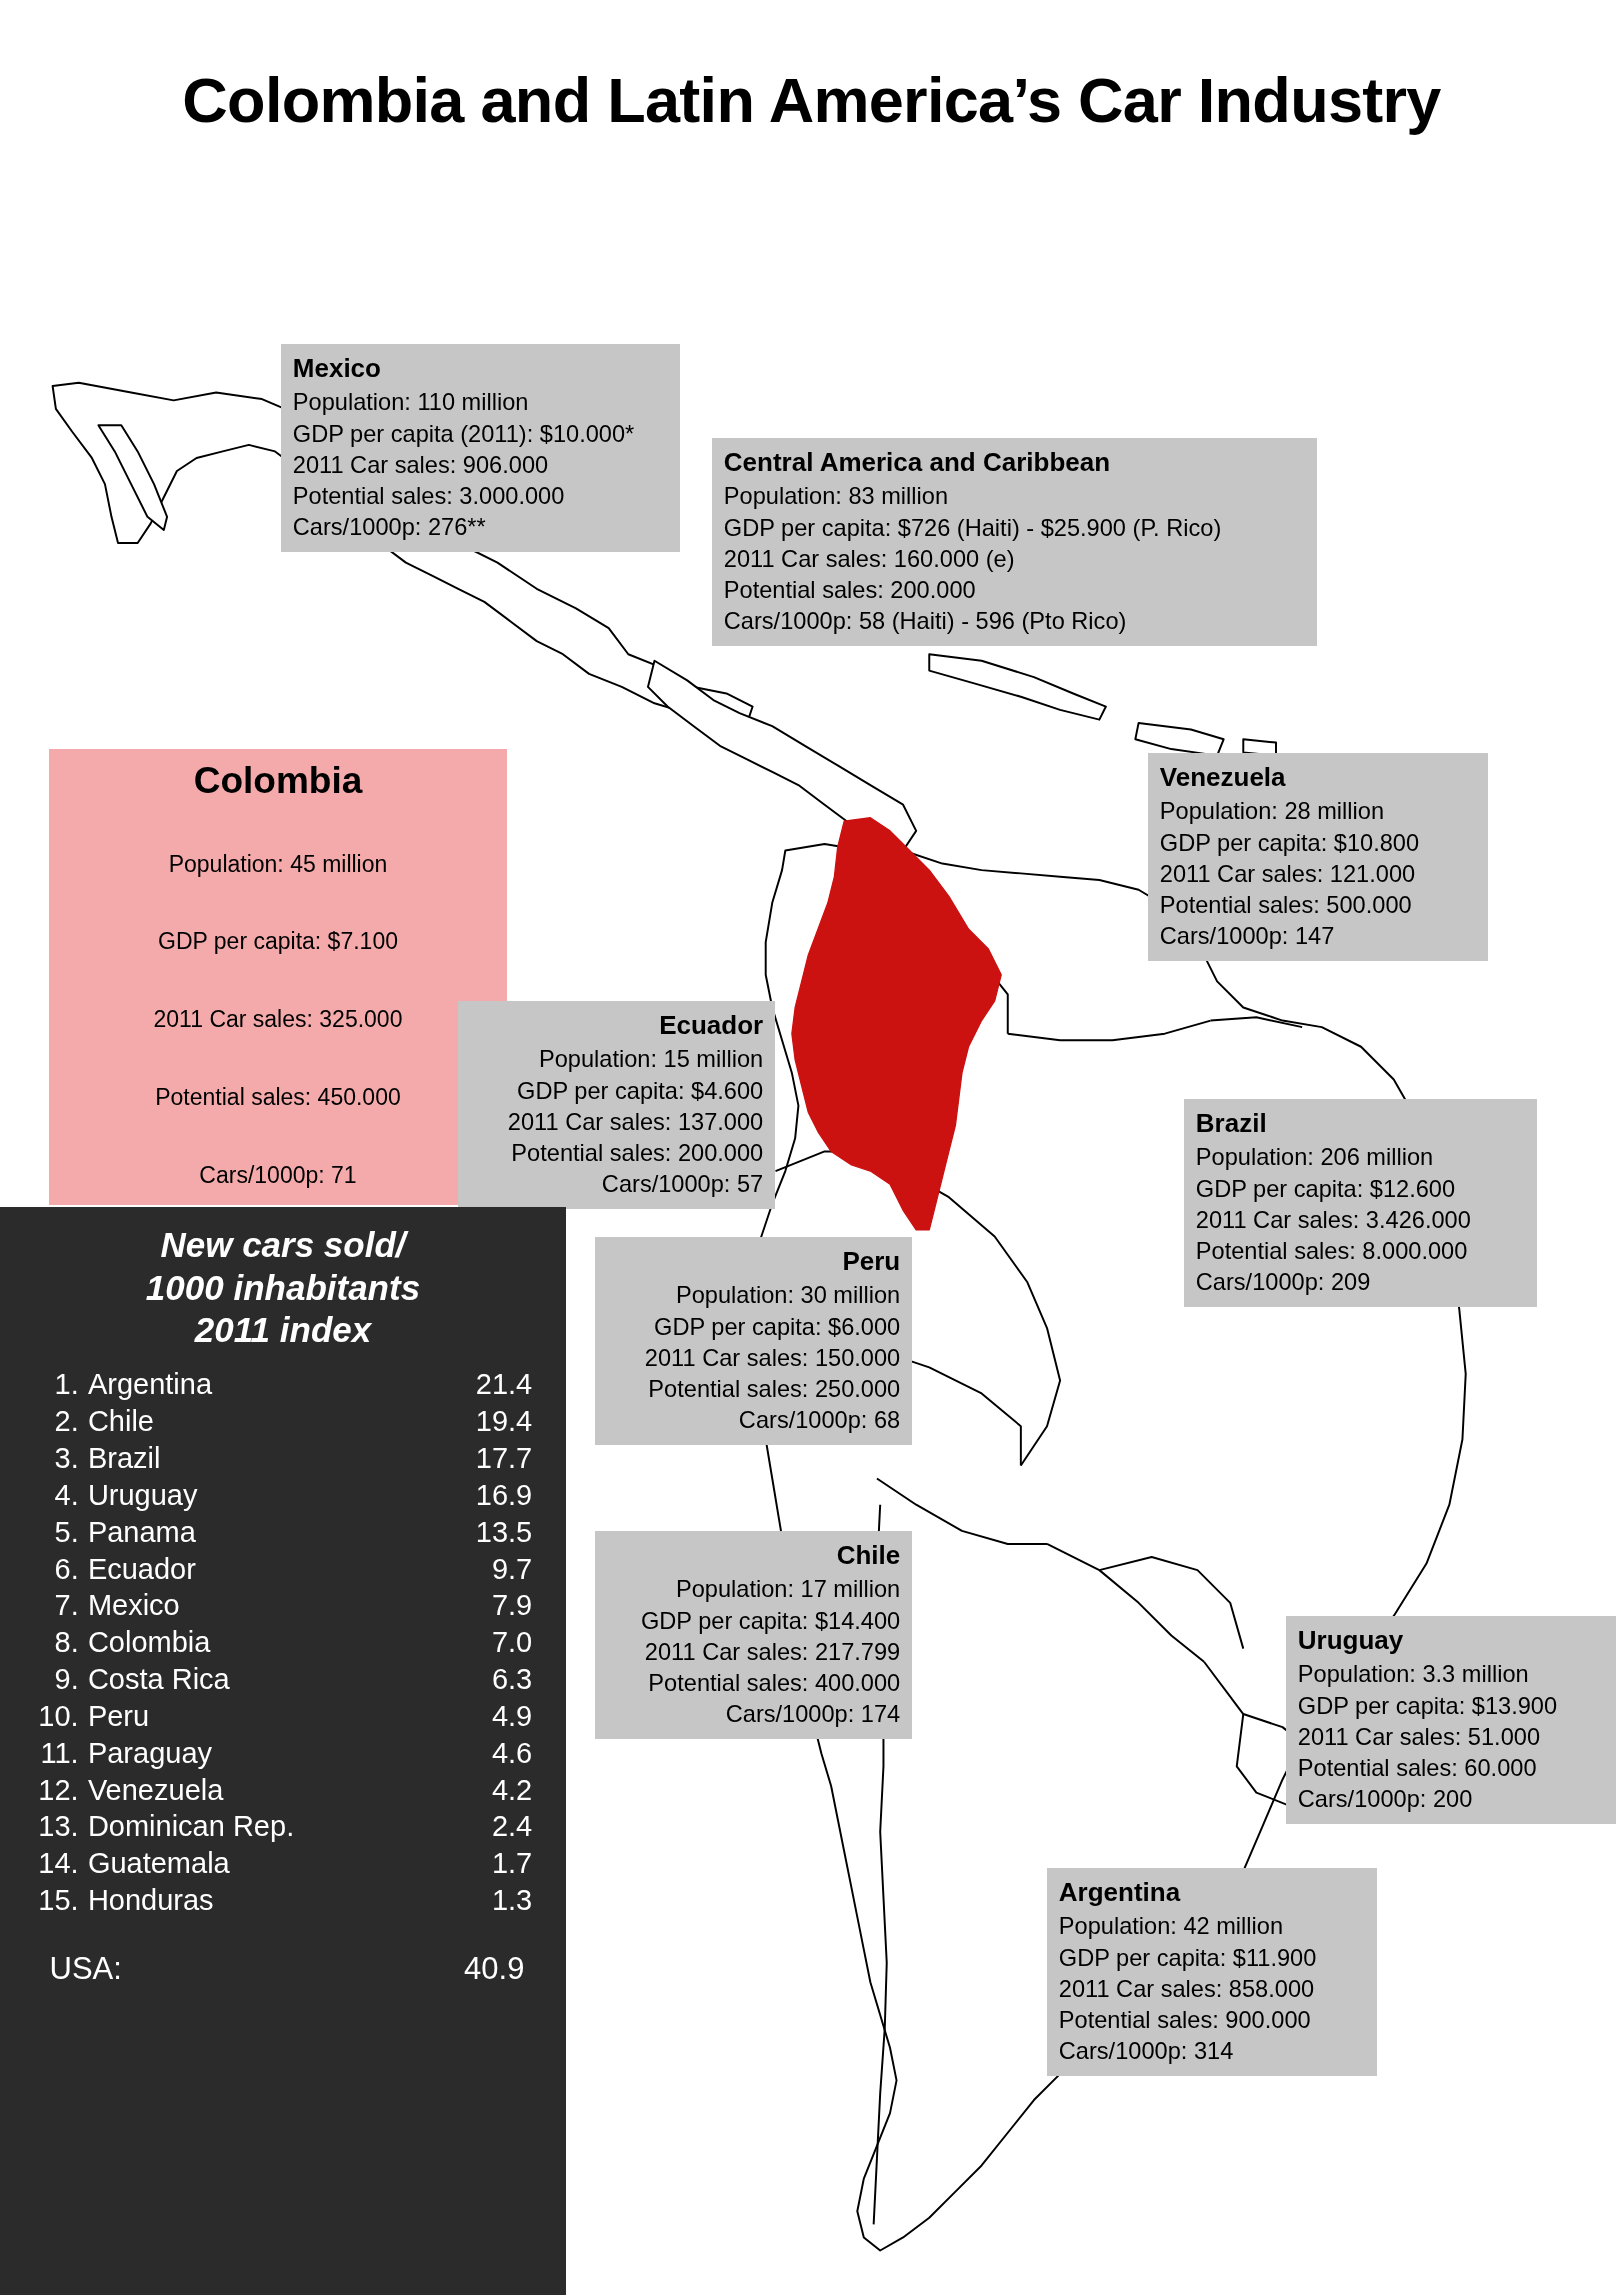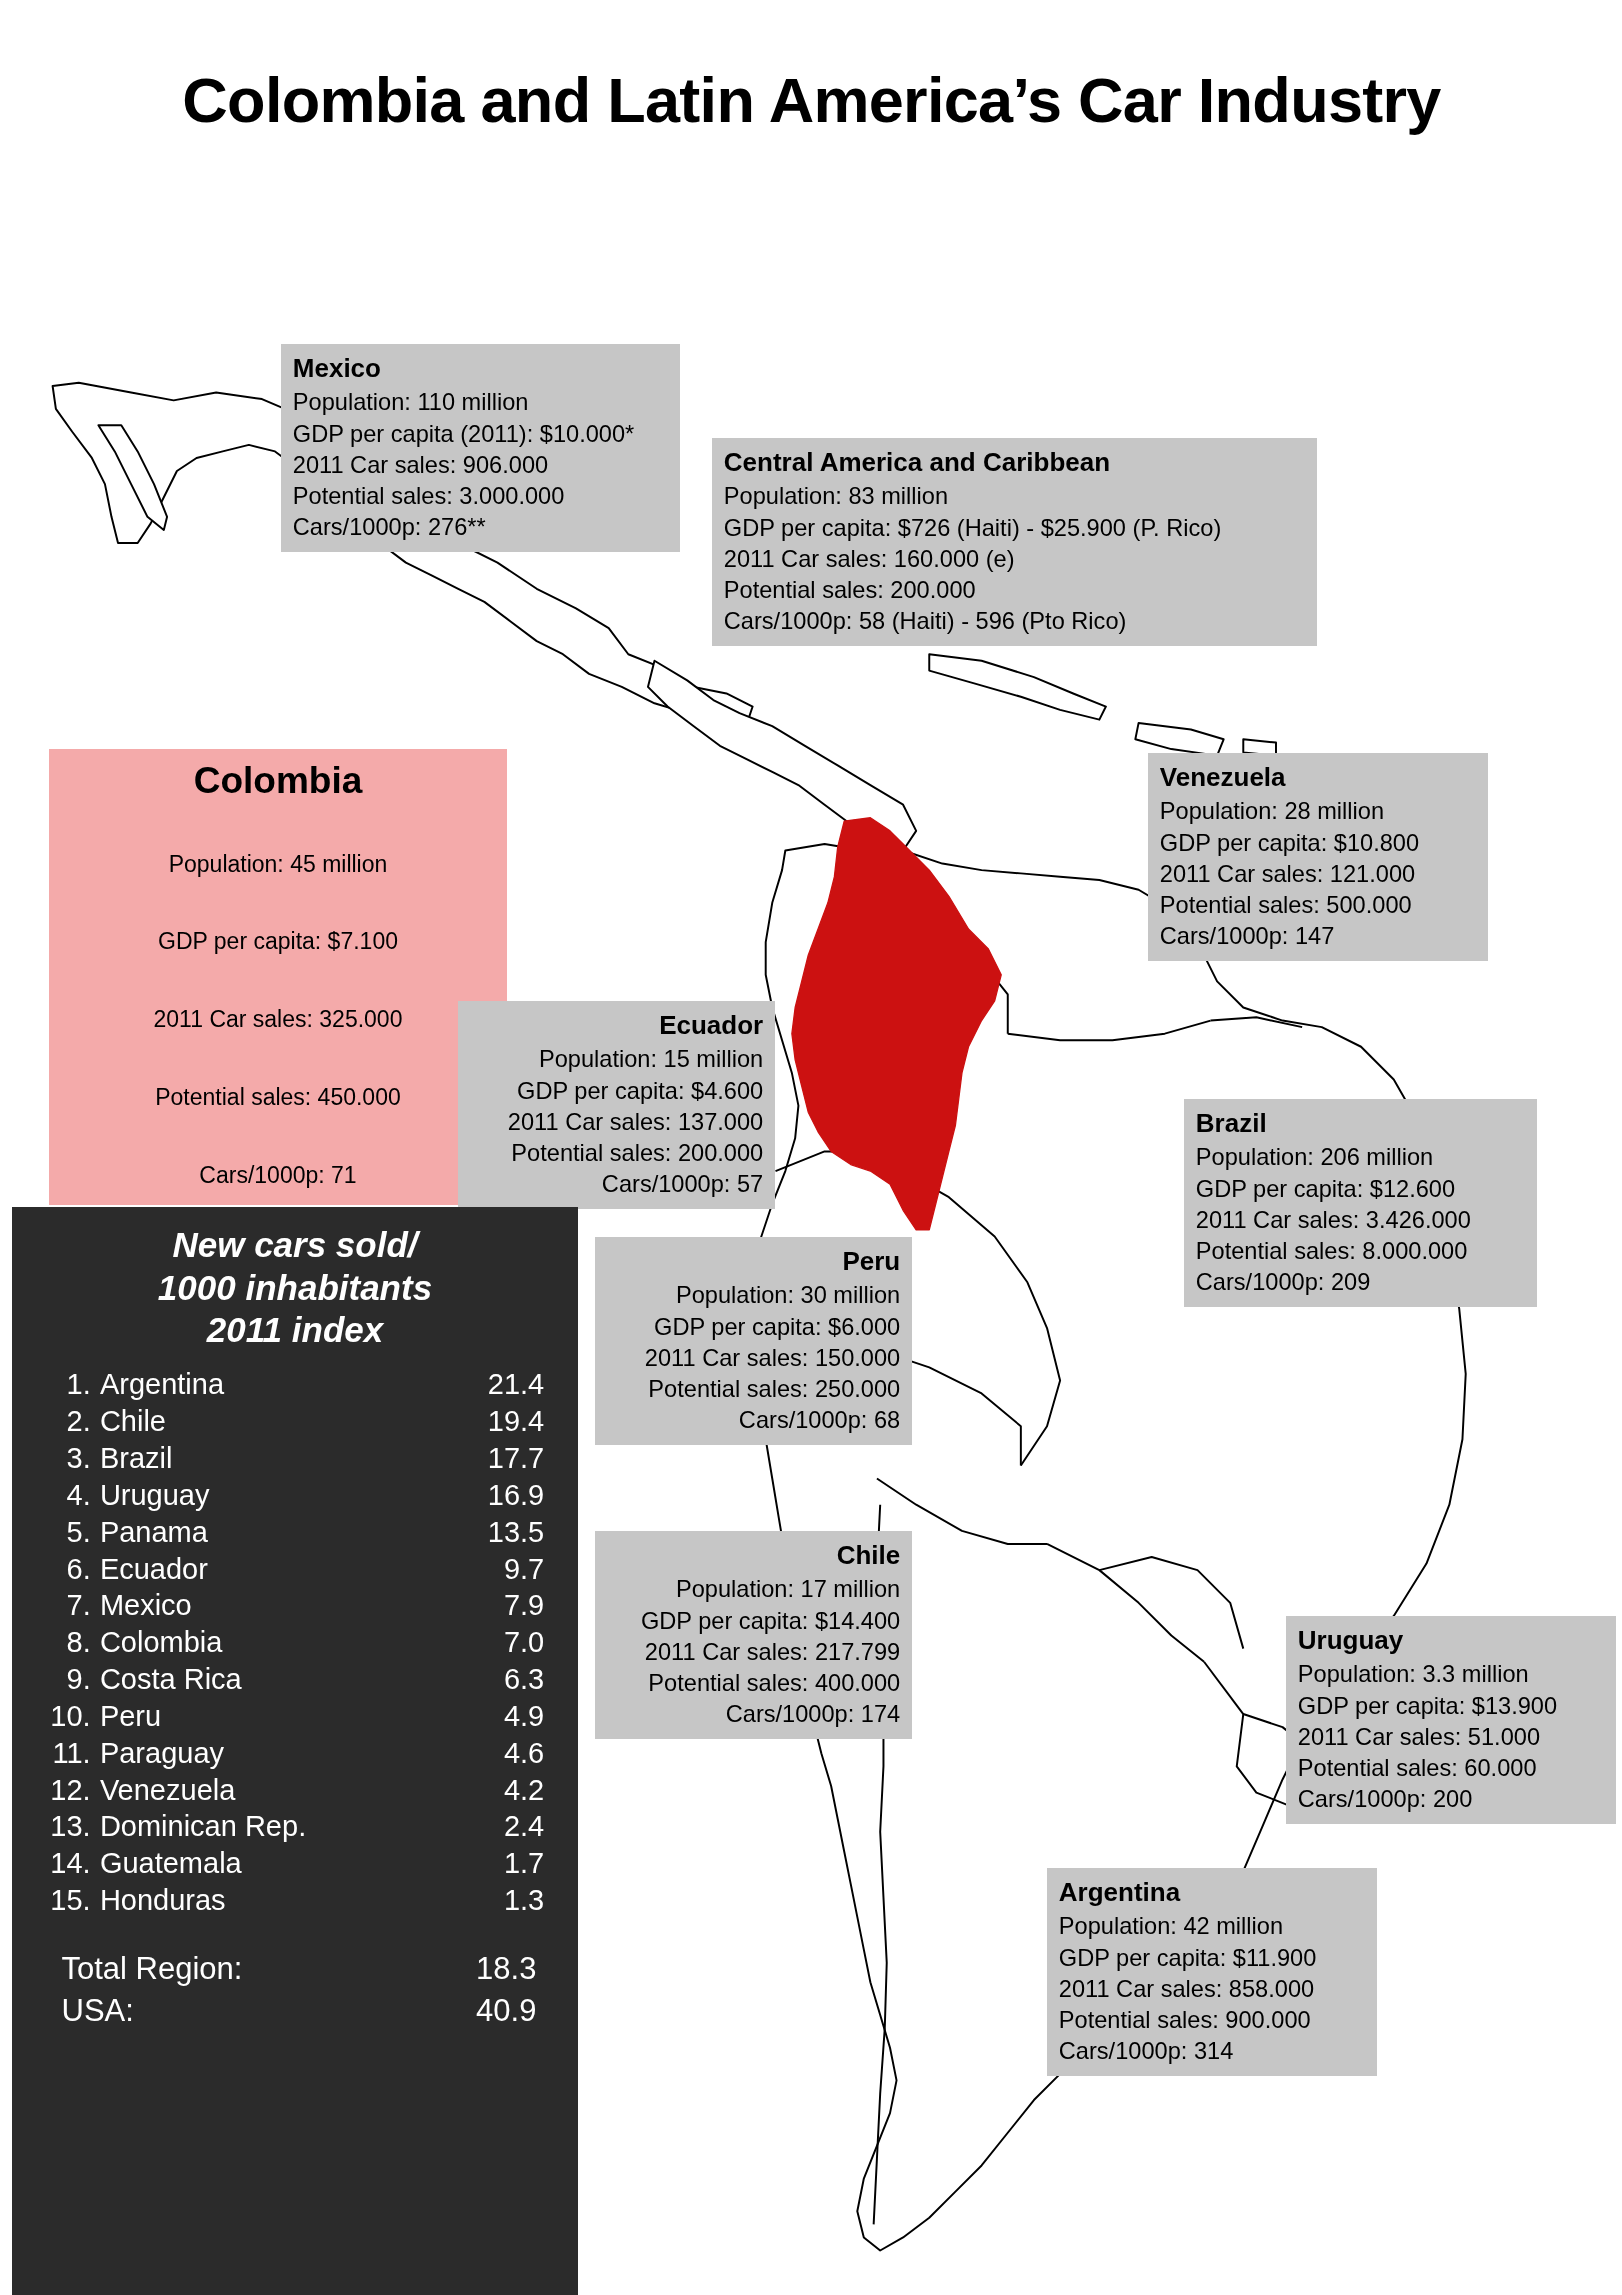--- a/index.html
+++ b/index.html
@@ -279,21 +279,21 @@
 
 <div class="infobox align-left" style="left:1047px; top:1868px; width:330px;">
   <span class="bx-title">Argentina</span>
   <span class="bx-line">Population: 42 million</span>
   <span class="bx-line">GDP per capita: $11.900</span>
   <span class="bx-line">2011 Car sales: 858.000</span>
   <span class="bx-line">Potential sales: 900.000</span>
   <span class="bx-line">Cars/1000p: 314</span>
 </div>
 
-<div id="rank-panel" style="left:12px; top:1207px; width:566px; height:1088px;">
+<div id="rank-panel" style="left:0px; top:1207px; width:566px; height:1088px;">
   <div class="rank-heading">
     <div>New cars sold/</div>
     <div>1000 inhabitants</div>
     <div>2011 index</div>
   </div>
 
   <div class="rank-row">
       <span class="r-num">1.</span>
       <span class="r-name">Argentina</span>
       <span class="r-val">21.4</span>
@@ -364,22 +364,18 @@
       <span class="r-val">1.7</span>
     </div>
   <div class="rank-row">
       <span class="r-num">15.</span>
       <span class="r-name">Honduras</span>
       <span class="r-val">1.3</span>
     </div>
 
   <div class="totals">
     <div class="total-row">
-        <span class="t-label">Total Region:</span>
-        <span class="t-val">18.3</span>
-      </div>
-    <div class="total-row">
         <span class="t-label">USA:</span>
         <span class="t-val">40.9</span>
       </div>
   </div>
 </div>
 
 
 </body></html>

